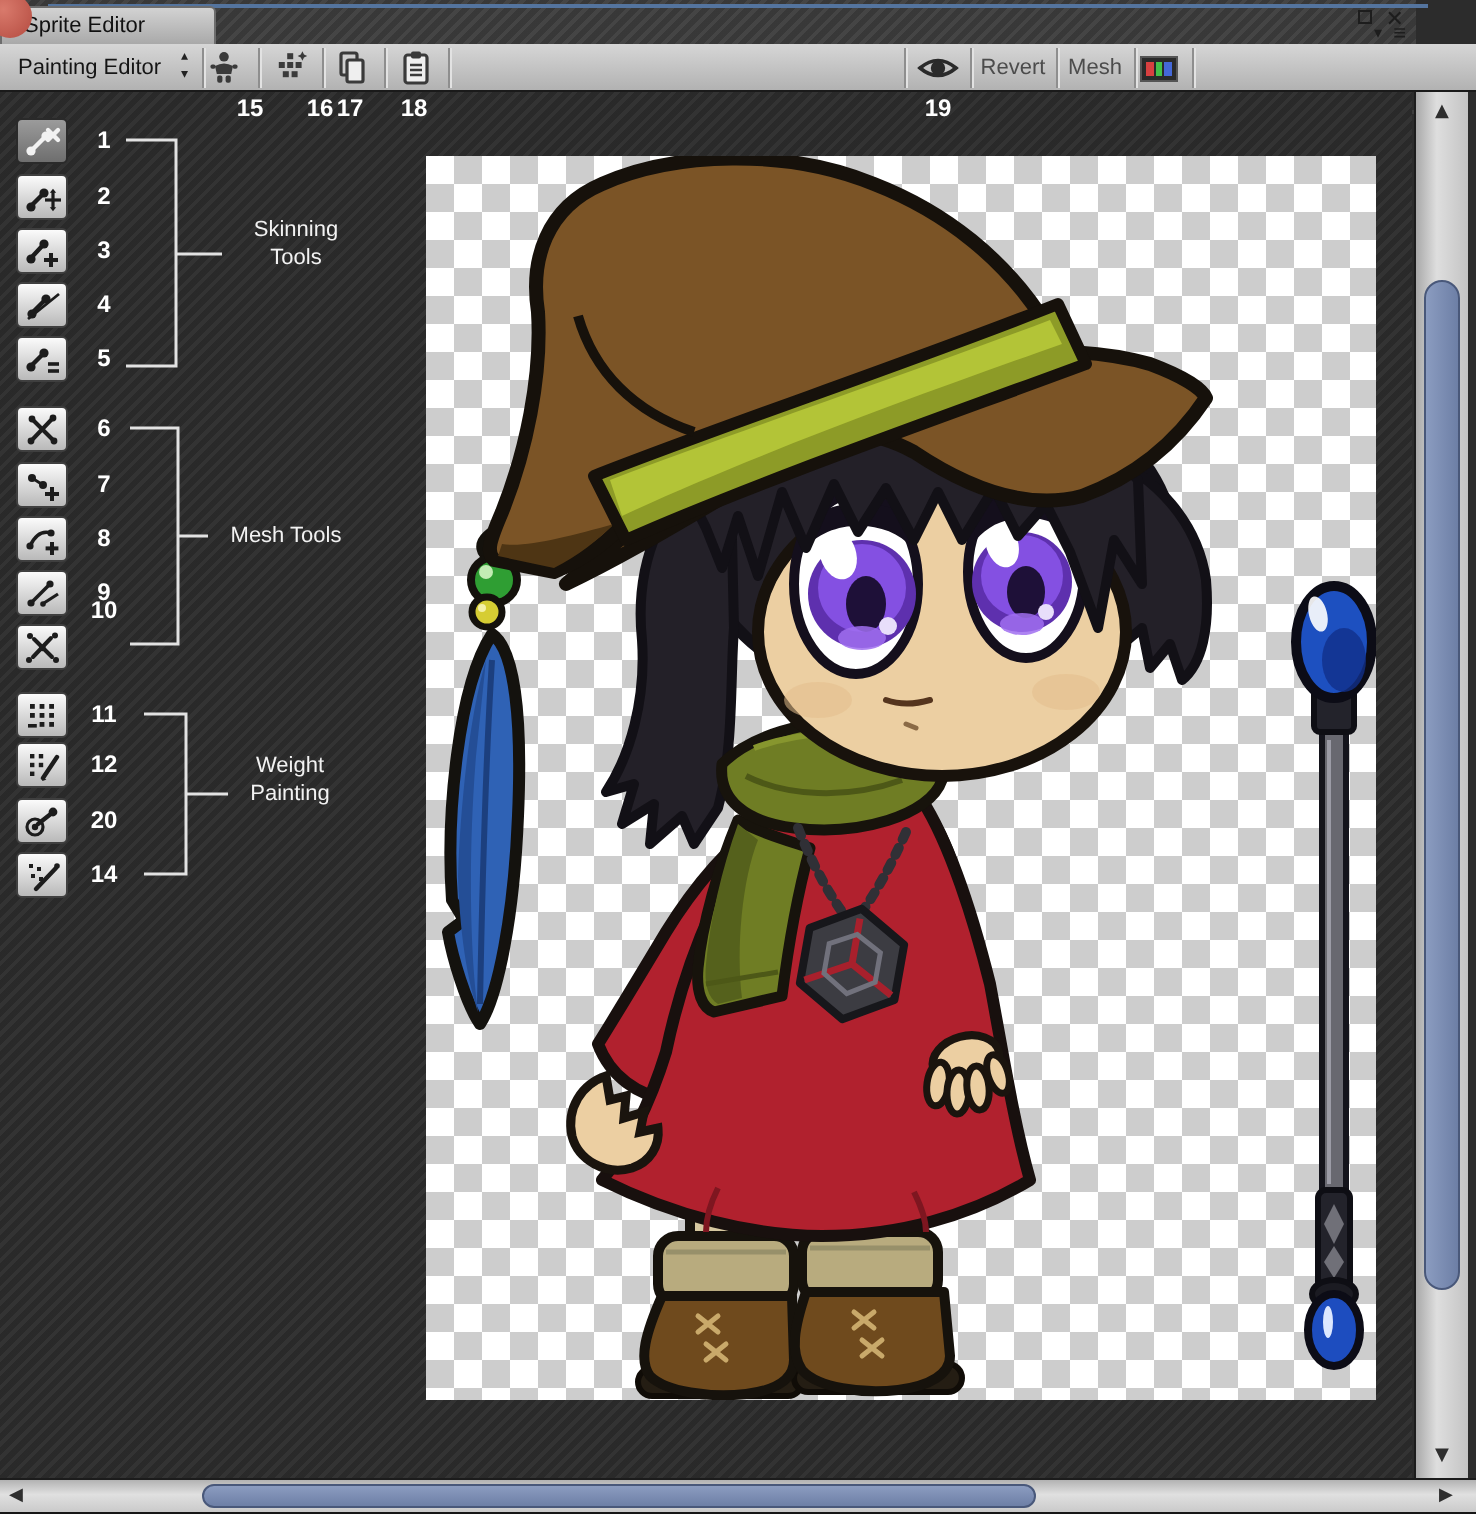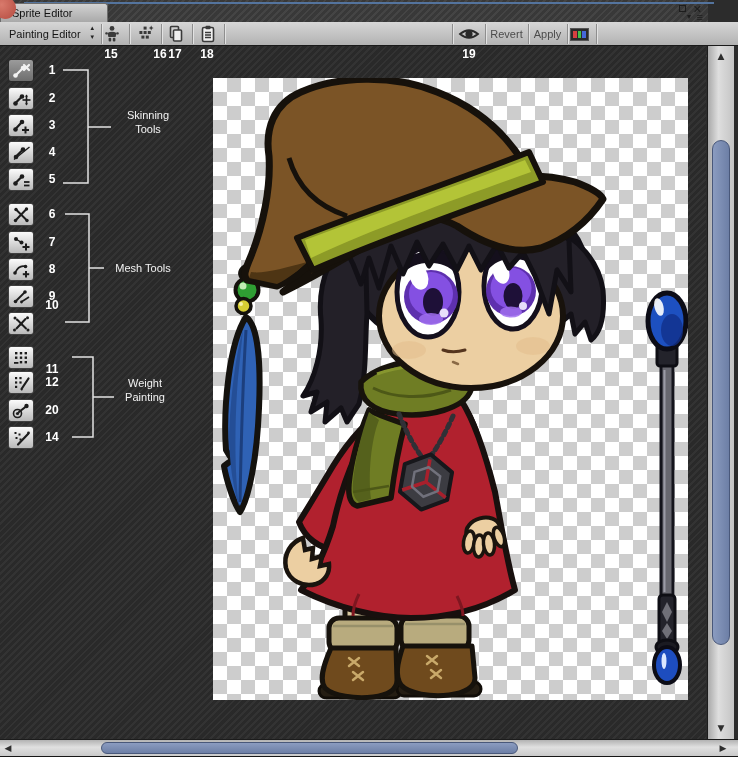--- a/index.html
+++ b/index.html
@@ -148,38 +148,38 @@
     <div class="tb-sep" style="left:452px"></div>
     <div class="tb-icon" style="left:457px">
       <svg width="24" height="18" viewBox="0 0 24 18">
         <path d="M3,9 Q12,1.5 21,9 Q12,16.5 3,9 Z" fill="none" stroke="#2a2a2a" stroke-width="1.8"></path>
         <circle cx="12" cy="9" r="3.6" fill="#2a2a2a"></circle>
       </svg>
     </div>
     <div class="tb-sep" style="left:485px"></div>
     <div class="tb-text-btn" style="left:487px;width:39px">Revert</div>
     <div class="tb-sep" style="left:528px"></div>
-    <div class="tb-text-btn" style="left:530px;width:35px">Apply</div>
+    <div class="tb-text-btn" style="left:530px;width:35px">Mesh</div>
     <div class="tb-sep" style="left:567px"></div>
     <div class="rgb-swatch">
       <i style="background:#d84040"></i>
         <i style="background:#44c048"></i>
         <i style="background:#4468d8"></i>
     </div>
     <div class="tb-sep" style="left:596px"></div>
     <div class="slider-track" style="left:610px;width:44px"></div>
     <div class="slider-handle"></div>
     <div class="alpha-checker" style="left:657px"></div>
     <div class="slider-track" style="left:673px;width:43px"></div>
     <div class="alpha-checker" style="left:719px"></div>
   </div>
 
   <div class="workspace hatch">
 
-    <div class="callout-num" style="left:99px;top:1px">15</div>
+    <div class="callout-num" style="left:113px;top:1px">15</div>
     <div class="callout-num" style="left:148px;top:1px">16</div>
     <div class="callout-num" style="left:163px;top:1px">17</div>
     <div class="callout-num" style="left:195px;top:1px">18</div>
     <div class="callout-num" style="left:457px;top:1px">19</div>
 
     <div class="tool-btn active" style="top:13px">
       <svg width="20" height="18" viewBox="0 0 20 18">
           <g stroke="#f2f2f2" stroke-width="2.2" stroke-linecap="round">
         <line x1="5" y1="13" x2="11.5" y2="6.5"></line>
             <line x1="13" y1="3" x2="18" y2="8"></line>
@@ -349,21 +349,21 @@
     <div class="btn-num" style="top:13px">1</div>
     <div class="btn-num" style="top:41px">2</div>
     <div class="btn-num" style="top:68px">3</div>
     <div class="btn-num" style="top:95px">4</div>
     <div class="btn-num" style="top:122px">5</div>
     <div class="btn-num" style="top:157px">6</div>
     <div class="btn-num" style="top:185px">7</div>
     <div class="btn-num" style="top:212px">8</div>
     <div class="btn-num" style="top:239px">9</div>
     <div class="btn-num" style="top:248px">10</div>
-    <div class="btn-num" style="top:312px">11</div>
+    <div class="btn-num" style="top:300px">11</div>
     <div class="btn-num" style="top:325px">12</div>
     <div class="btn-num" style="top:353px">20</div>
     <div class="btn-num" style="top:380px">14</div>
 
     <svg class="bracket-svg" width="210" height="420">
       <g fill="none" stroke="#e2e2e2" stroke-width="1.5">
         <path d="M63,24 H88 V137 H63 M88,81 H111"></path>
         <path d="M65,168 H89 V276 H65 M89,222 H104"></path>
         <path d="M72,311 H93 V391 H72 M93,351 H114"></path>
       </g>

